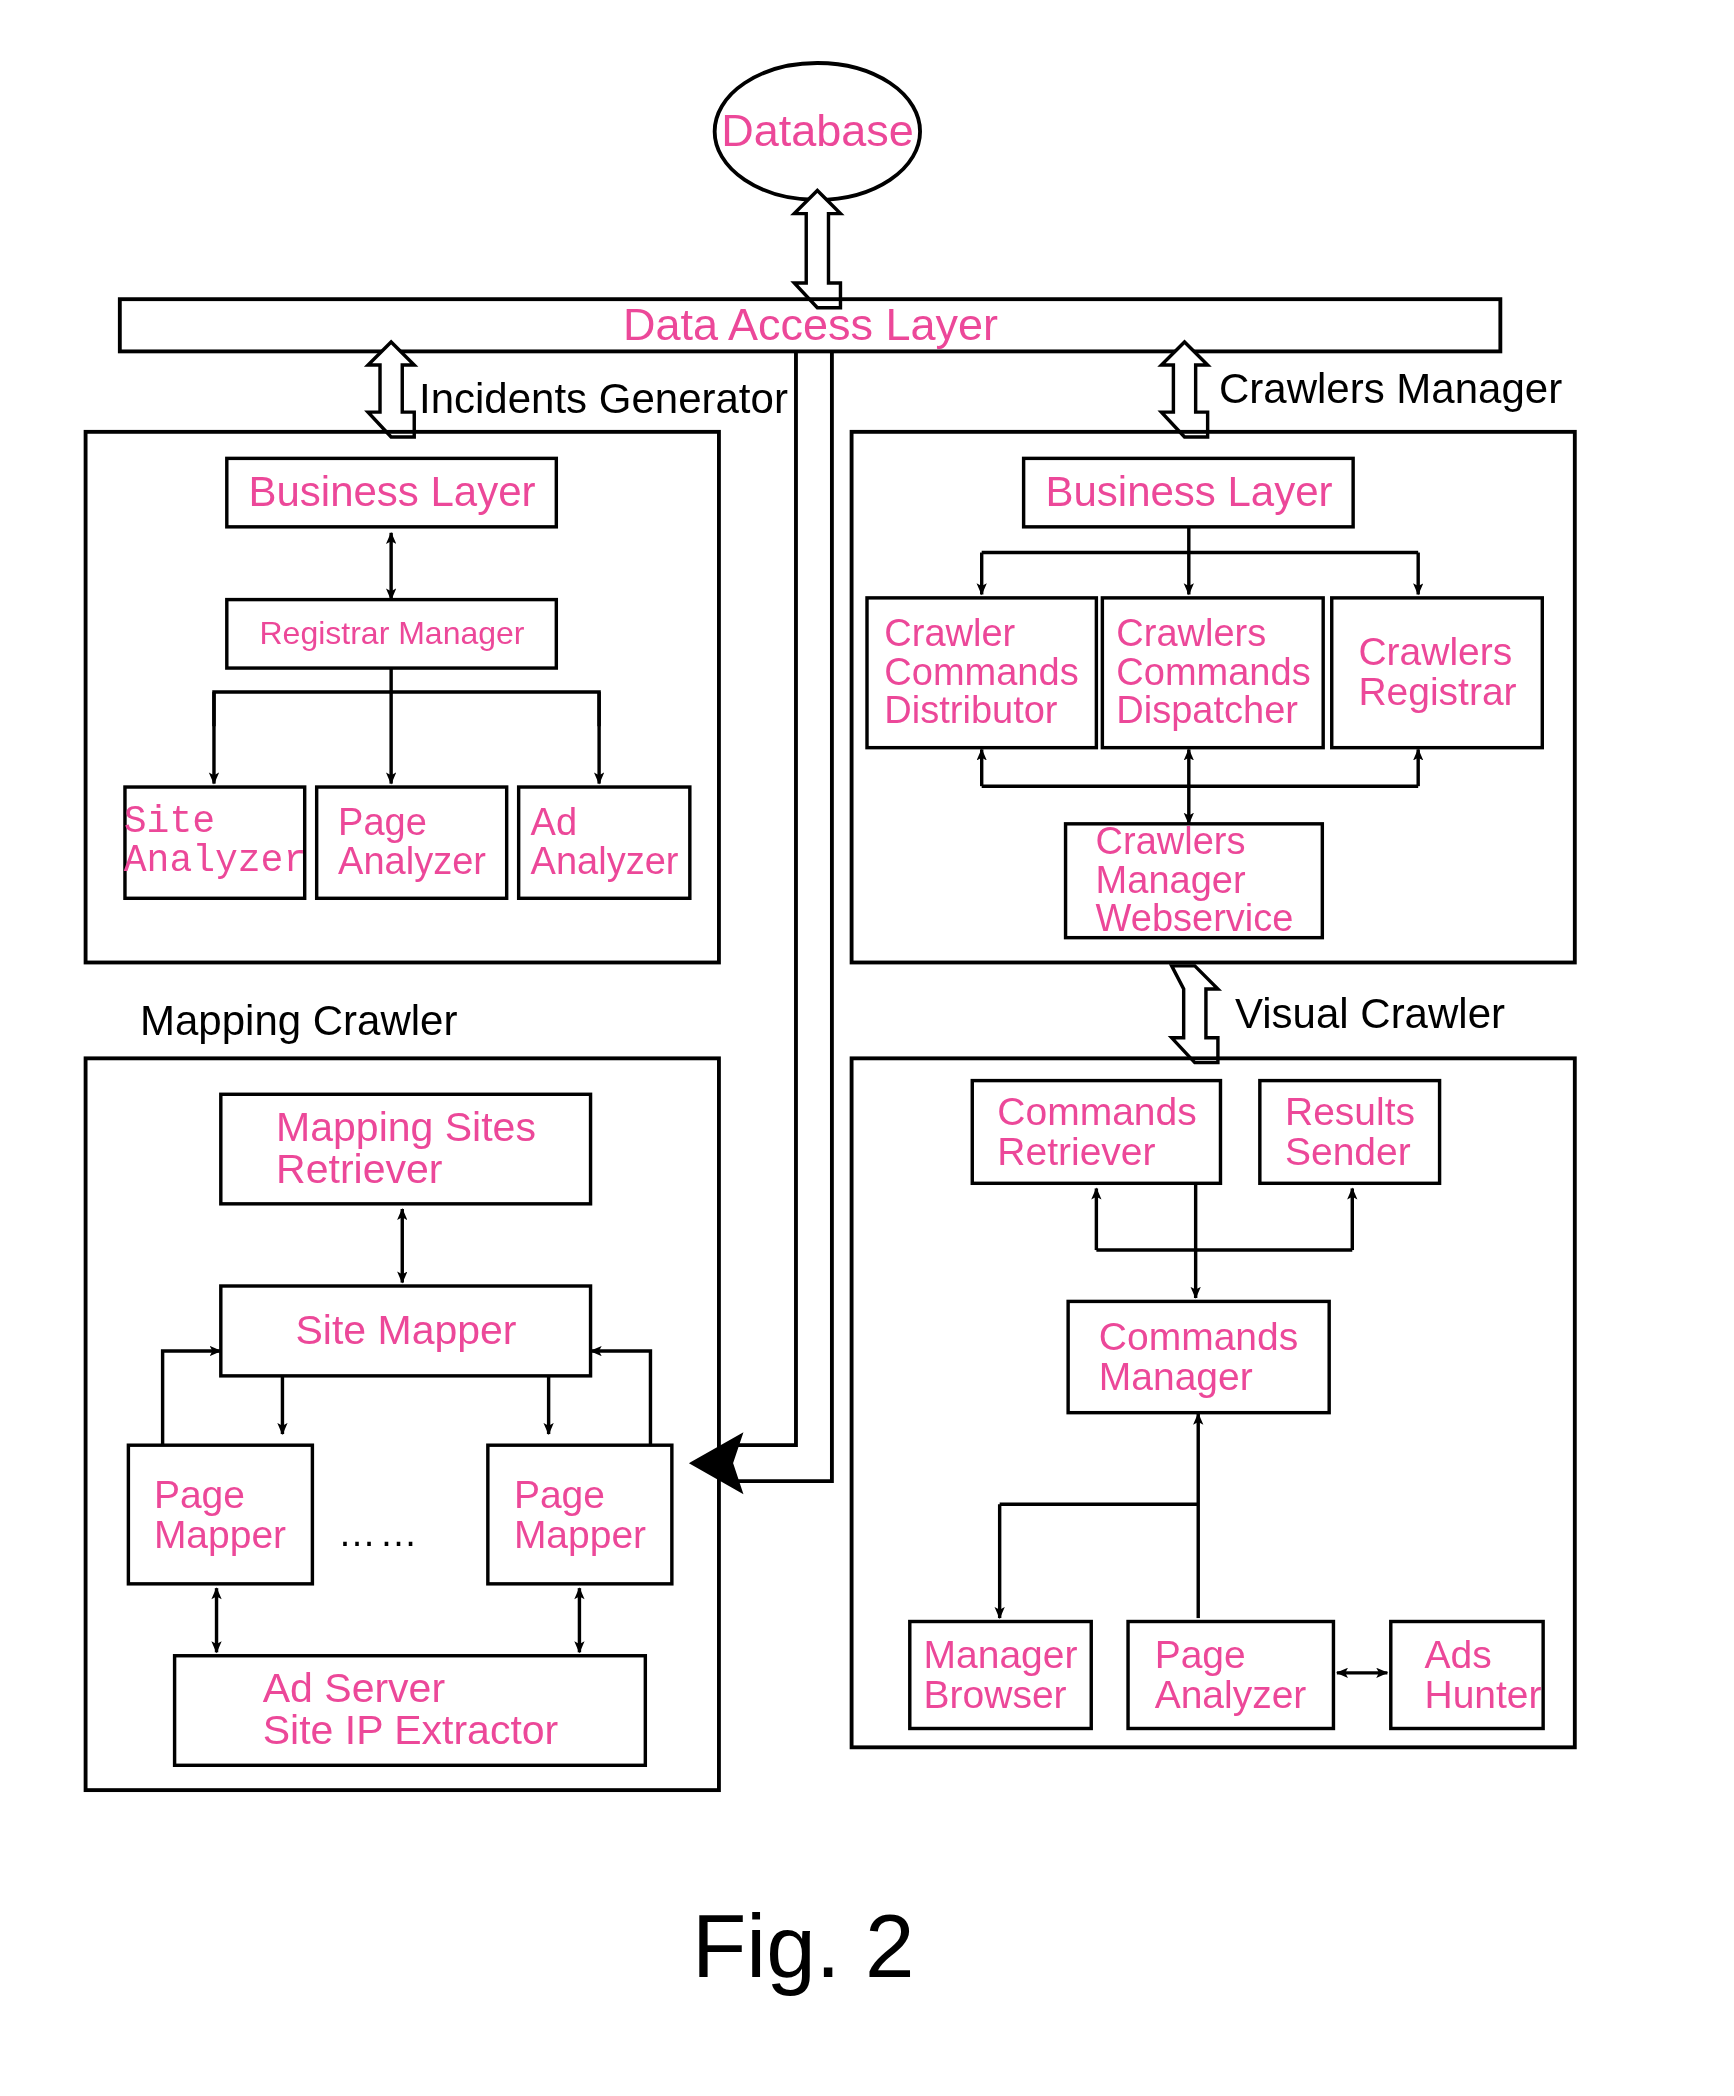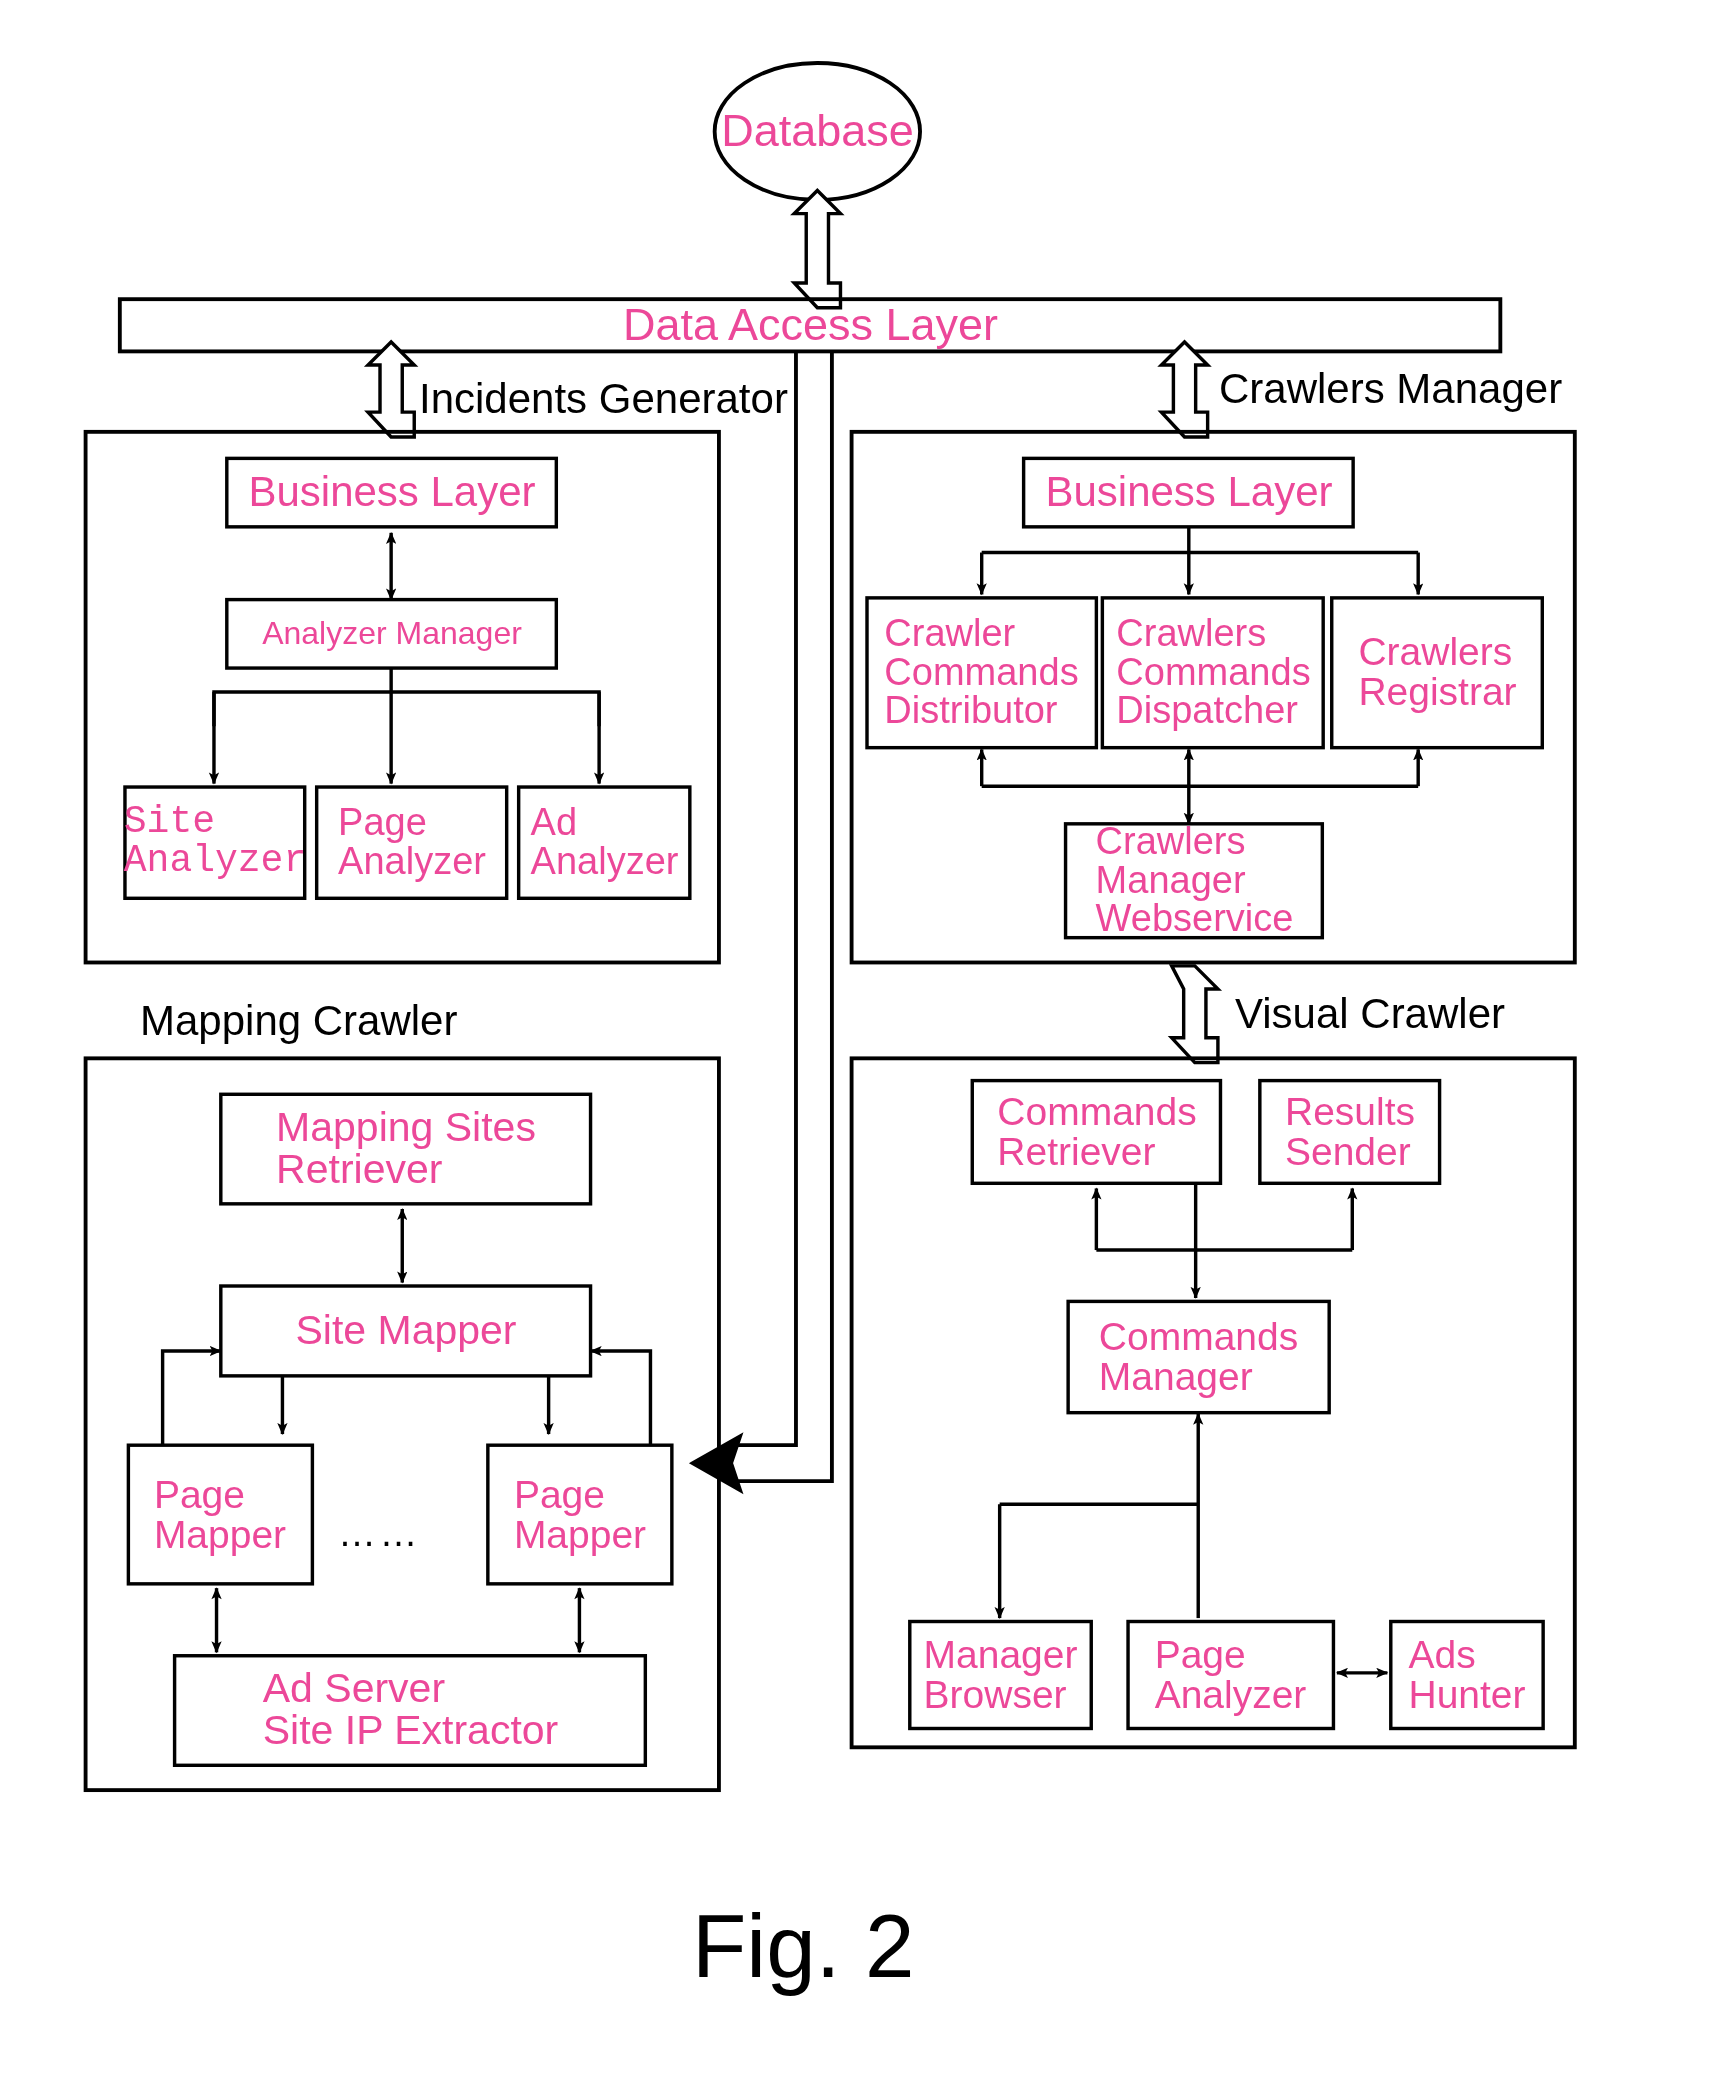--- a/index.html
+++ b/index.html
@@ -187,21 +187,21 @@
   <div class="node-label" style="left:715px;top:100px;width:205px;height:62px;font-size:45px;">Database</div>
 
   <div class="node-label" style="left:120px;top:301px;width:1381px;height:48px;font-size:45px;">Data Access Layer</div>
 
   <div class="free-label" style="left:419px;top:368px;font-size:42px;margin-top:10px;">Incidents Generator</div>
   <div class="free-label" style="left:1219px;top:368px;font-size:42px;">Crawlers Manager</div>
   <div class="free-label" style="left:140px;top:1000px;font-size:42px;">Mapping Crawler</div>
   <div class="free-label" style="left:1235px;top:993px;font-size:42px;">Visual Crawler</div>
 
   <div class="node-label" style="left:227px;top:460px;width:330px;height:65px;font-size:42px;">Business Layer</div>
-  <div class="node-label" style="left:227px;top:601px;width:330px;height:65px;font-size:32px;">Analyzer Manager</div>
+  <div class="node-label" style="left:227px;top:601px;width:330px;height:65px;font-size:32px;">Registrar Manager</div>
   <div class="node-label" style="left:125px;top:788px;width:180px;height:108px;font-size:38px;font-family:Liberation Mono, monospace;">Site
 Analyzer</div>
   <div class="node-label" style="left:317px;top:788px;width:190px;height:108px;font-size:38px;">Page
 Analyzer</div>
   <div class="node-label" style="left:519px;top:788px;width:171px;height:108px;font-size:38px;">Ad
 Analyzer</div>
 
   <div class="node-label" style="left:1024px;top:460px;width:330px;height:65px;font-size:42px;">Business Layer</div>
   <div class="node-label" style="left:867px;top:599px;width:229px;height:146px;font-size:38px;">Crawler
 Commands
@@ -229,19 +229,19 @@
   <div class="node-label" style="left:973px;top:1082px;width:248px;height:99px;font-size:39px;">Commands
 Retriever</div>
   <div class="node-label" style="left:1260px;top:1082px;width:180px;height:99px;font-size:39px;">Results
 Sender</div>
   <div class="node-label" style="left:1068px;top:1303px;width:261px;height:108px;font-size:39px;">Commands
 Manager</div>
   <div class="node-label" style="left:910px;top:1623px;width:181px;height:104px;font-size:39px;">Manager
 Browser</div>
   <div class="node-label" style="left:1128px;top:1623px;width:205px;height:104px;font-size:39px;">Page
 Analyzer</div>
-  <div class="node-label" style="left:1391px;top:1623px;width:152px;height:104px;font-size:39px;">Ads
+  <div class="node-label" style="left:1391px;top:1623px;width:152px;height:104px;font-size:39px;padding-left:16px;">Ads
 Hunter</div>
 
   <div class="fig-caption" style="left:692px;top:1902px;font-size:89px;">Fig. 2</div>
 
 </div>
 
 
 </body></html>

